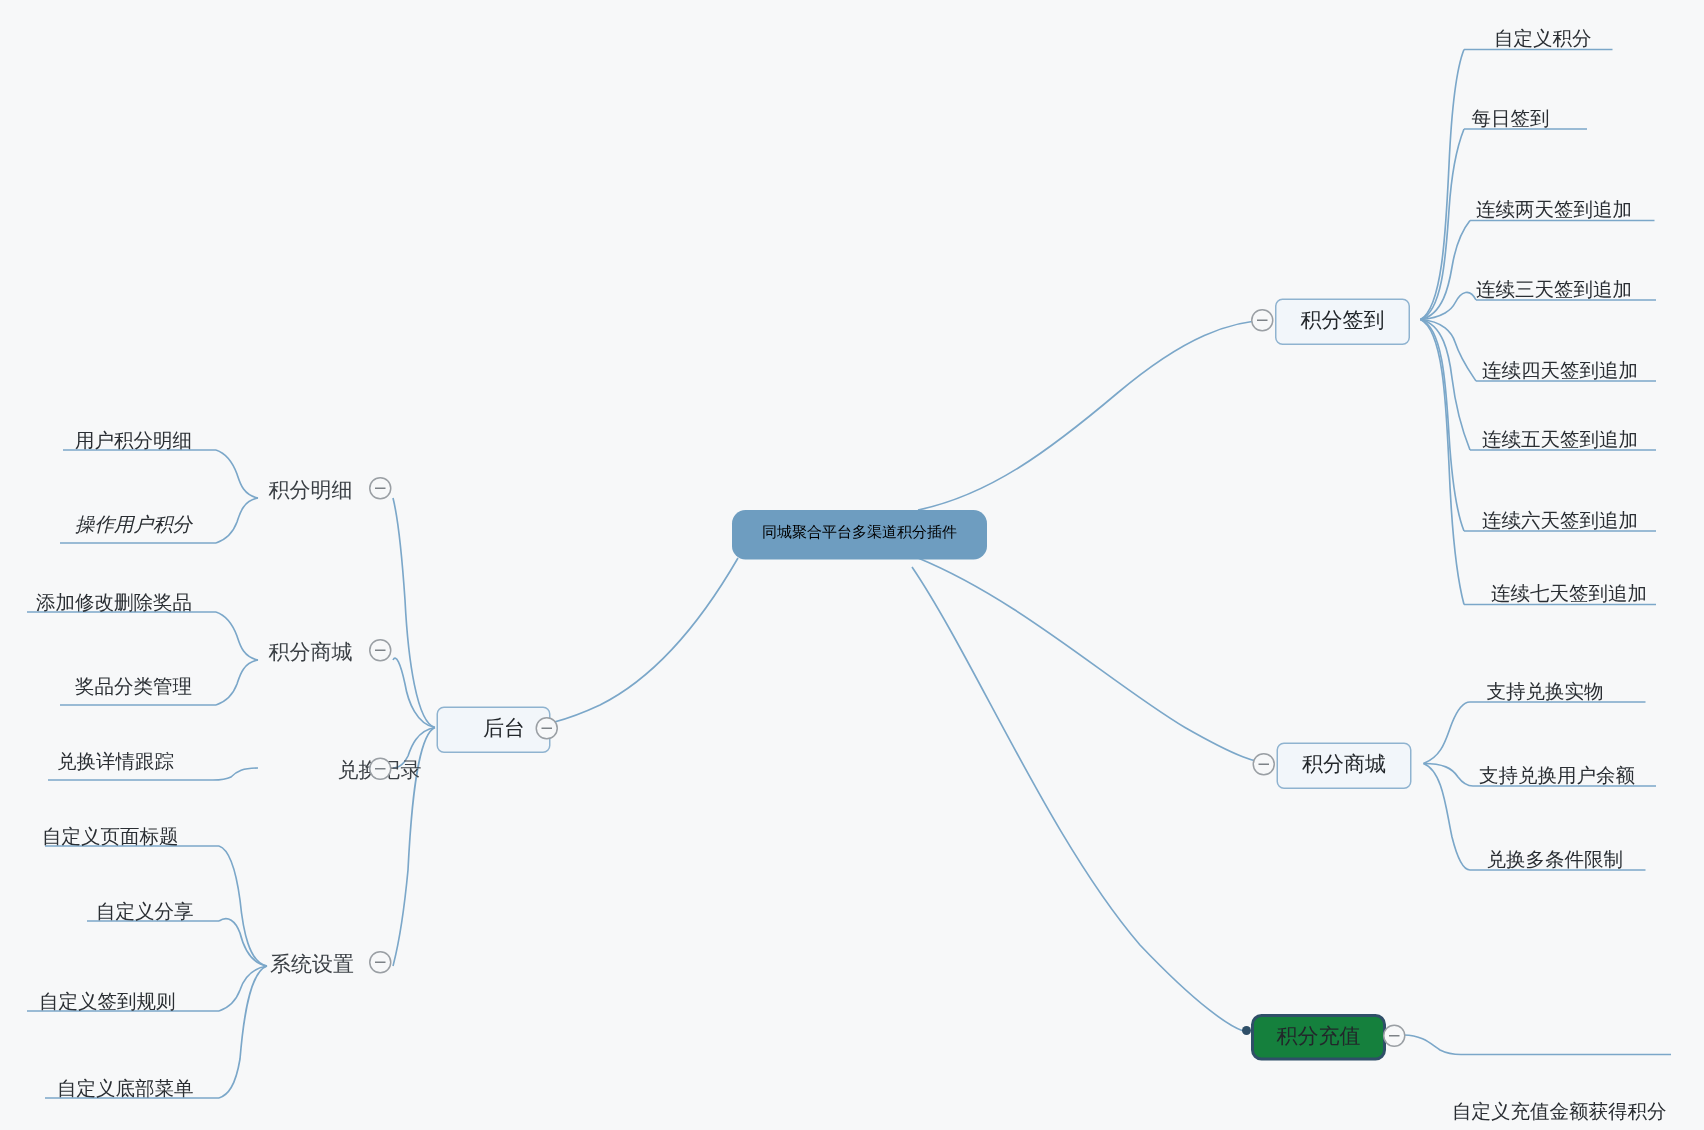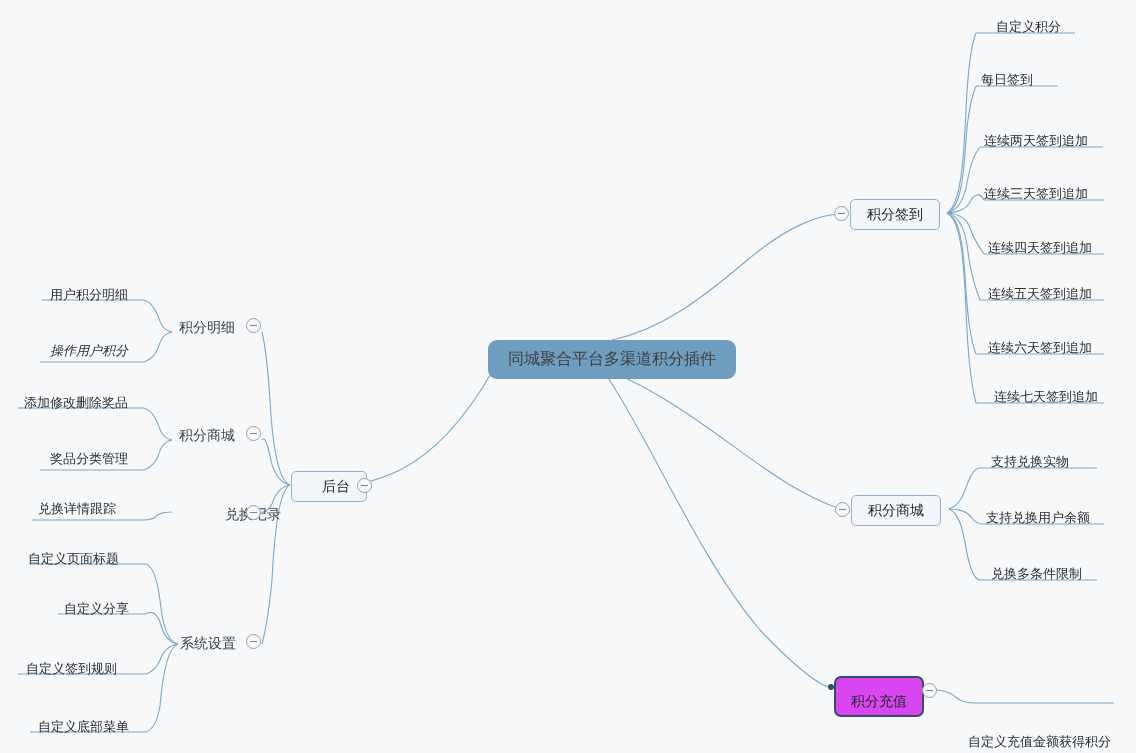--- a/index.html
+++ b/index.html
@@ -32,43 +32,43 @@
     white-space:nowrap;
     font-size:14px;
     color:#22262a;
     z-index:3;
     line-height:1;
   }
 
   
   .root-node{
     background:#6e9dc0;
-    color:#404040;
+    color:#000000;
     border-radius:9px;
     padding:11px 20px 12px;
-    font-size:16px;
+    font-size:10px;
     box-shadow:0 0 0 0 rgba(0,0,0,0);
     z-index:4;
     text-align:right;
   }
 
   
   .box-node{
     background:#f2f6fa;
     border:1px solid #8fb3d0;
     border-radius:5px;
     padding:7px 16px 8px;
     font-size:14px;
     color:#22262a;
   }
   .box-node.selected{
     border:2px solid #2f4f68;
     border-radius:7px;
-    background:#d946ef;
-    padding:16px 15px 7px;
+    background:#15803d;
+    padding:6px 15px 7px;
   }
 
   
   .plain-node{
     font-size:14px;
     color:#3a3f44;
     padding:2px 0;
   }
 
   

